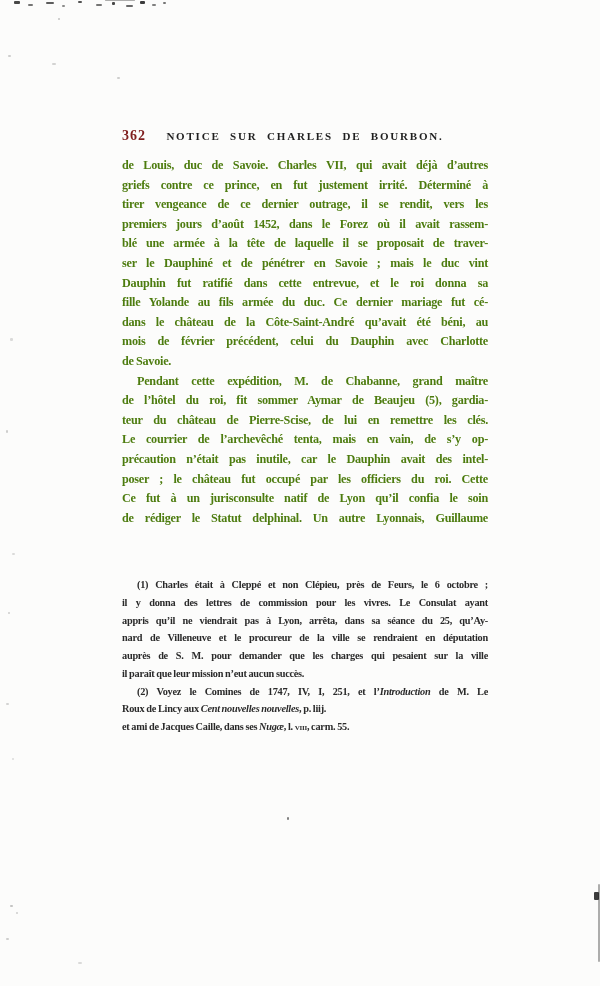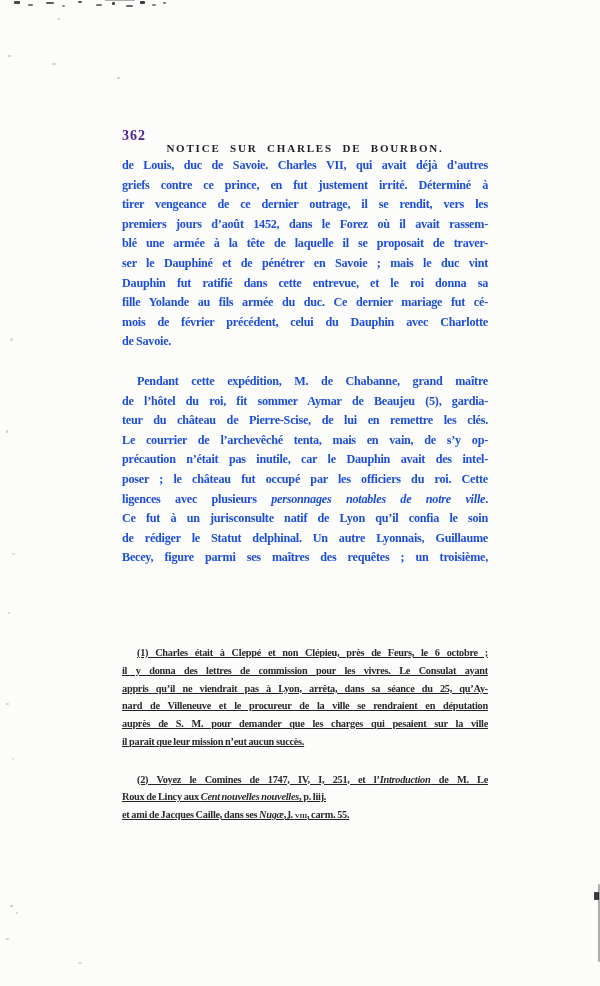--- a/index.html
+++ b/index.html
@@ -9,47 +9,46 @@
     background:#fcfcfb;
     font-family:"Liberation Serif","DejaVu Serif",serif;
     color:#232323;
     overflow:hidden;
   }
   .textblock { position:absolute; left:122px; width:366px; }
 
   .header-row { top:128px; height:18px; }
   .page-number {
     position:absolute; left:0; top:0;
-    font-size:14px; font-weight:bold; letter-spacing:1px; color:#4c1d95;
+    font-size:14px; font-weight:bold; letter-spacing:1px; color:#7f1d1d;
   }
   .running-title {
     position:absolute; left:0; right:0; top:2px;
     text-align:center;
     font-size:11px; font-weight:bold;
     letter-spacing:1.8px; word-spacing:5px;
     color:#1f1f1f;
-    margin-top:12px;
   }
 
   .body-text { top:156px; }
-  .footnote-text { top:624px;text-decoration:underline; }
+  .footnote-text { top:576px; }
 
   .tline {
     font-weight:bold;
     text-align:justify;
     text-align-last:justify;
     -moz-text-align-last:justify;
   }
   .tline.last { text-align-last:left; -moz-text-align-last:left; }
-  .tline.indent { text-indent:15px;margin-top:20px; }
+  .tline.indent { text-indent:15px; }
 
   .body-text .tline {
     font-size:12.2px; line-height:19.6px;
     letter-spacing:-0.25px; word-spacing:-0.5px;
-    color:#1d4ed8;
+    color:#4d7c0f;
   }
   .footnote-text .tline {
     font-size:10.3px; line-height:17.75px;
     letter-spacing:-0.25px; word-spacing:-0.5px;
     color:#2a2a2a;
   }
 
   .it { font-style:italic; }
   .sc { font-variant:small-caps; }
 
@@ -67,32 +66,31 @@
 
   <div class="textblock body-text" id="body-text">
       <div class="tline"><span>de Louis, duc de Savoie. Charles VII, qui avait déjà d’autres</span></div>
       <div class="tline"><span>griefs contre ce prince, en fut justement irrité. Déterminé à</span></div>
       <div class="tline"><span>tirer vengeance de ce dernier outrage, il se rendit, vers les</span></div>
       <div class="tline"><span>premiers jours d’août 1452, dans le Forez où il avait rassem-</span></div>
       <div class="tline"><span>blé une armée à la tête de laquelle il se proposait de traver-</span></div>
       <div class="tline"><span>ser le Dauphiné et de pénétrer en Savoie ; mais le duc vint</span></div>
       <div class="tline"><span>Dauphin fut ratifié dans cette entrevue, et le roi donna sa</span></div>
       <div class="tline"><span>fille Yolande au fils armée du duc. Ce dernier mariage fut cé-</span></div>
+      <div class="tline"><span>dans le château de la Côte-Saint-André qu’avait été béni, au</span></div>
       <div class="tline"><span>mois de février précédent, celui du Dauphin avec Charlotte</span></div>
       <div class="tline last"><span>de Savoie.</span></div>
       <div class="tline indent"><span>Pendant cette expédition, M. de Chabanne, grand maître</span></div>
       <div class="tline"><span>de l’hôtel du roi, fit sommer Aymar de Beaujeu (5), gardia-</span></div>
       <div class="tline"><span>teur du château de Pierre-Scise, de lui en remettre les clés.</span></div>
       <div class="tline"><span>Le courrier de l’archevêché tenta, mais en vain, de s’y op-</span></div>
       <div class="tline"><span>précaution n’était pas inutile, car le Dauphin avait des intel-</span></div>
       <div class="tline"><span>poser ; le château fut occupé par les officiers du roi. Cette</span></div>
-      <div class="tline"><span>ligences avec plusieurs </span><span class="it">personnages notables de notre ville</span><span>.</span></div>
       <div class="tline"><span>Ce fut à un jurisconsulte natif de Lyon qu’il confia le soin</span></div>
       <div class="tline"><span>de rédiger le Statut delphinal. Un autre Lyonnais, Guillaume</span></div>
-      <div class="tline"><span>Becey, figure parmi ses maîtres des requêtes ; un troisième,</span></div>
     </div>
 
   <div class="textblock footnote-text" id="footnote-text">
       <div class="tline indent"><span>(1) Charles était à Cleppé et non Clépieu, près de Feurs, le 6 octobre ;</span></div>
       <div class="tline"><span>il y donna des lettres de commission pour les vivres. Le Consulat ayant</span></div>
       <div class="tline"><span>appris qu’il ne viendrait pas à Lyon, arrêta, dans sa séance du 25, qu’Ay-</span></div>
       <div class="tline"><span>nard de Villeneuve et le procureur de la ville se rendraient en députation</span></div>
       <div class="tline"><span>auprès de S. M. pour demander que les charges qui pesaient sur la ville</span></div>
       <div class="tline last"><span>il paraît que leur mission n’eut aucun succès.</span></div>
       <div class="tline indent"><span>(2) Voyez le Comines de 1747, IV, I, 251, et l’</span><span class="it">Introduction</span><span> de M. Le</span></div>

